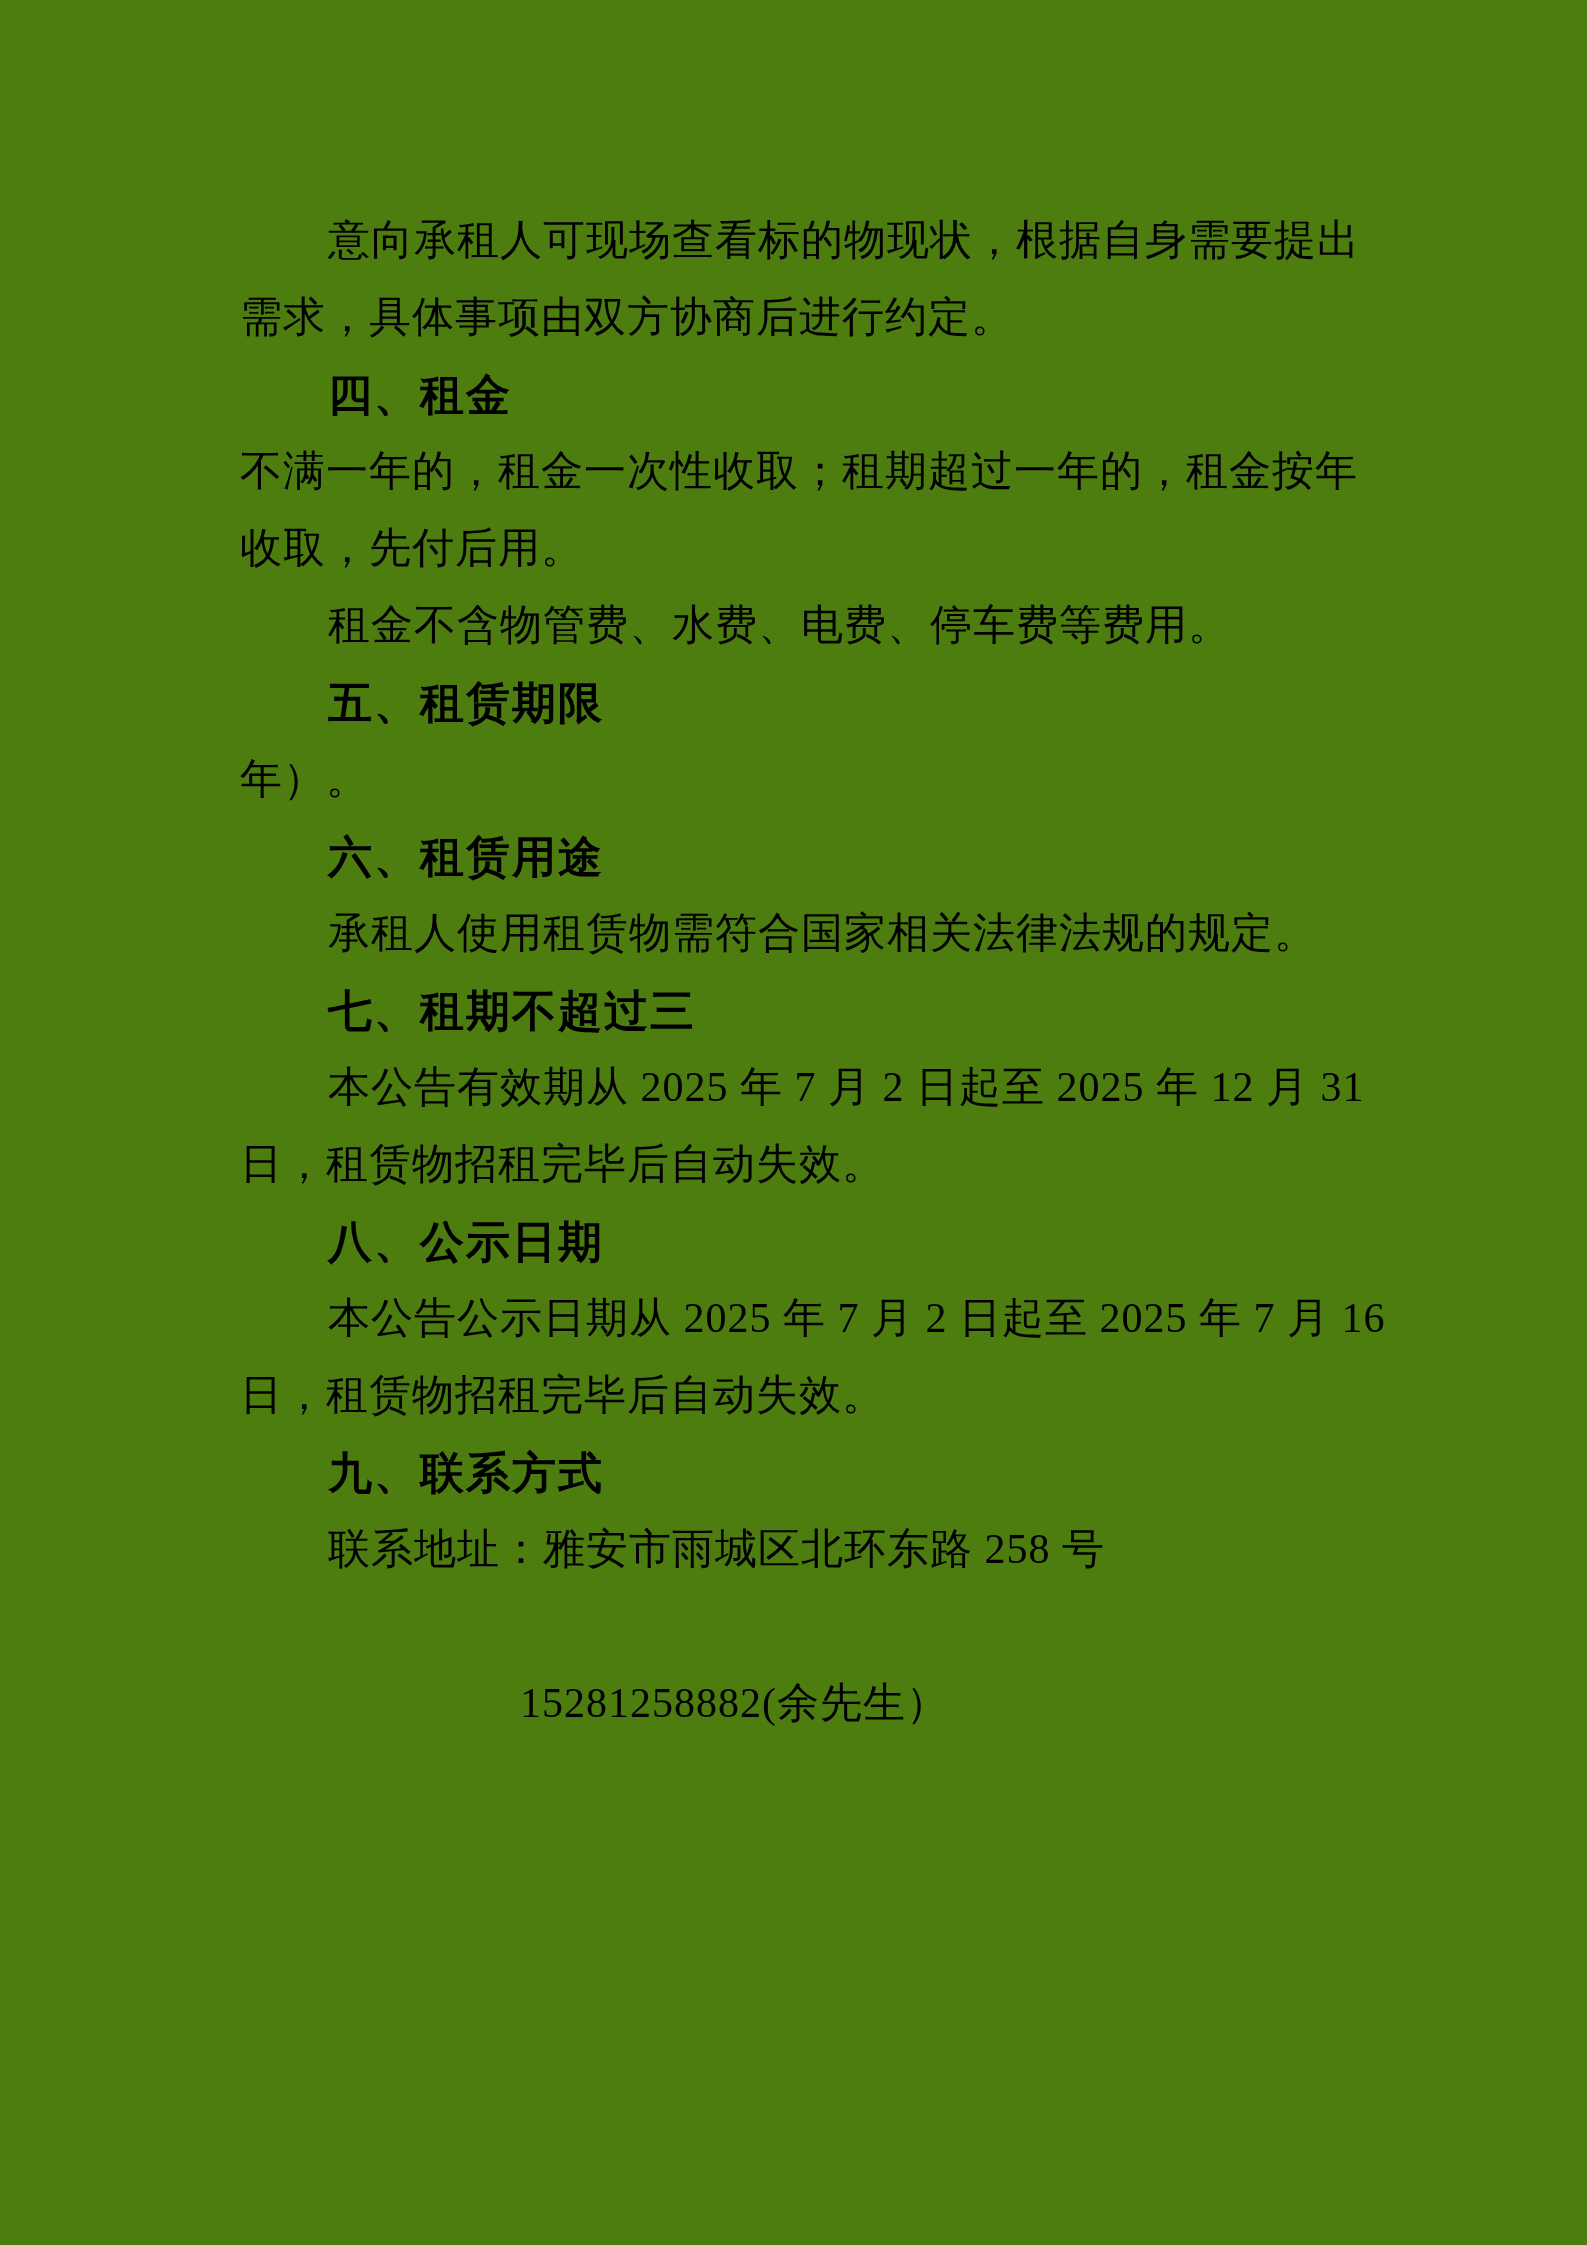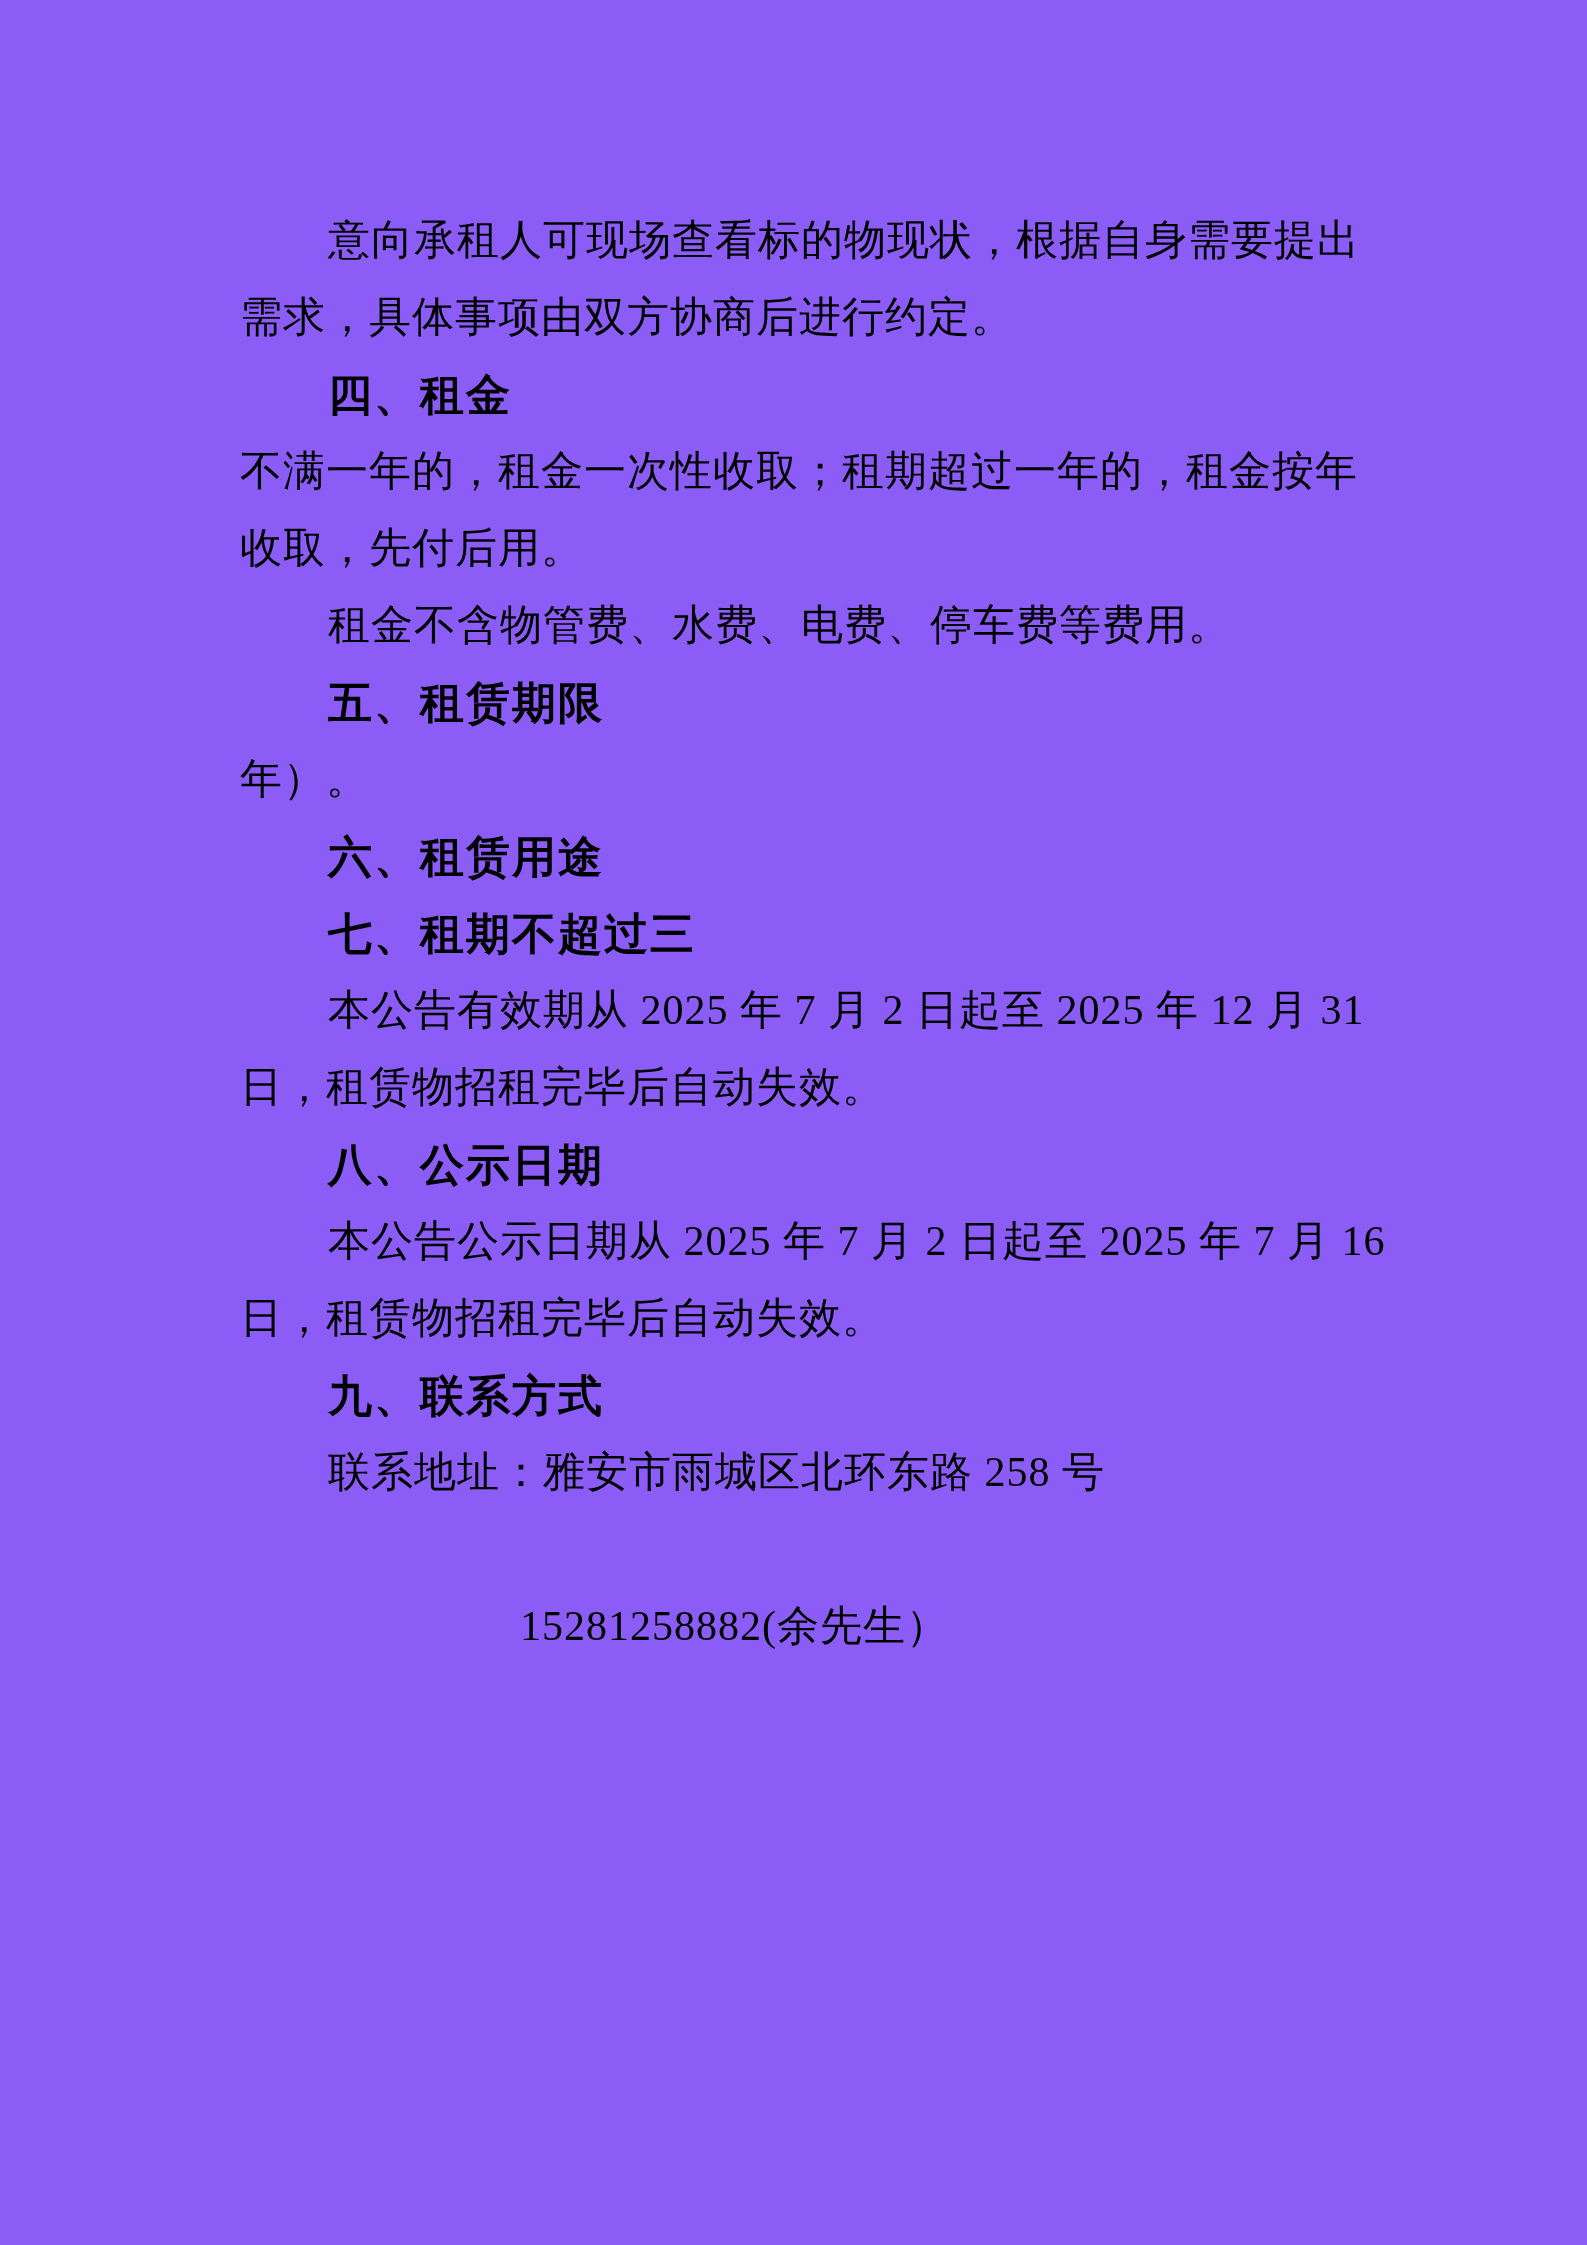--- a/index.html
+++ b/index.html
@@ -4,21 +4,21 @@
 <style>
   html, body {
     margin: 0;
     padding: 0;
     background: #ffffff;
   }
   .page {
     position: relative;
     width: 1587px;
     height: 2245px;
-    background: #8b5cf6;
+    background: #4d7c0f;
     overflow: hidden;
     color: #000000;
     font-family: "Liberation Serif", "DejaVu Serif", serif;
   }
   .content {
     position: absolute;
     left: 240px;
     top: 202px;
     width: 1105px;
   }
@@ -47,20 +47,21 @@
   <div class="content">
       <div class="line indent-first">意向承租人可现场查看标的物现状，根据自身需要提出</div>
       <div class="line">需求，具体事项由双方协商后进行约定。</div>
       <div class="line heading indent-first">四、租金</div>
       <div class="line">不满一年的，租金一次性收取；租期超过一年的，租金按年</div>
       <div class="line">收取，先付后用。</div>
       <div class="line indent-first">租金不含物管费、水费、电费、停车费等费用。</div>
       <div class="line heading indent-first">五、租赁期限</div>
       <div class="line">年）。</div>
       <div class="line heading indent-first">六、租赁用途</div>
+      <div class="line indent-first">承租人使用租赁物需符合国家相关法律法规的规定。</div>
       <div class="line heading indent-first">七、租期不超过三</div>
       <div class="line indent-first">本公告有效期从 2025 年 7 月 2 日起至 2025 年 12 月 31</div>
       <div class="line">日，租赁物招租完毕后自动失效。</div>
       <div class="line heading indent-first">八、公示日期</div>
       <div class="line indent-first">本公告公示日期从 2025 年 7 月 2 日起至 2025 年 7 月 16</div>
       <div class="line">日，租赁物招租完毕后自动失效。</div>
       <div class="line heading indent-first">九、联系方式</div>
       <div class="line indent-first">联系地址：雅安市雨城区北环东路 258 号</div>
       <div class="line blank"></div>
       <div class="line indent-phone">15281258882(余先生）</div>

